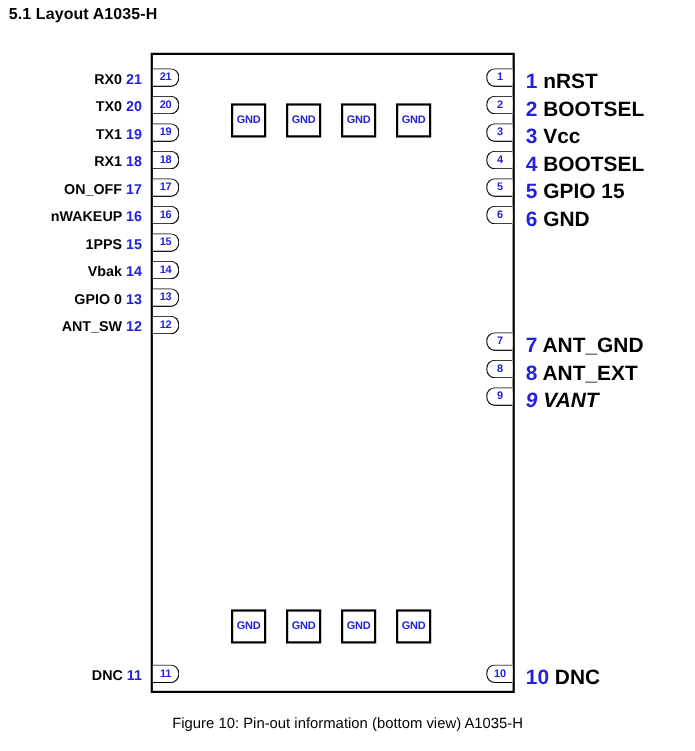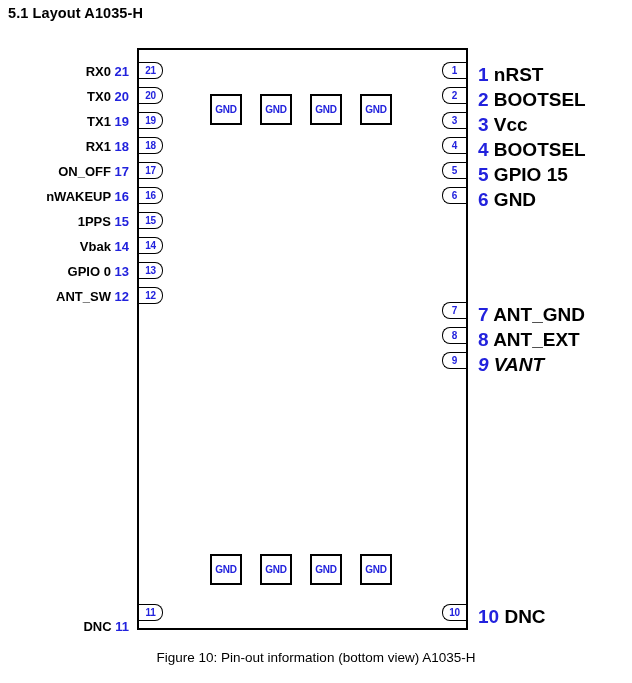--- a/index.html
+++ b/index.html
@@ -172,21 +172,21 @@
     <div class="pin-label-right" style="top: 165px;"><span class="pin-num">5</span><span class="pin-name"> GPIO 15</span></div>
     <div class="pin-pad right" style="top: 187px; left: 442px;">6</div>
     <div class="pin-label-right" style="top: 190px;"><span class="pin-num">6</span><span class="pin-name"> GND</span></div>
     <div class="pin-pad right" style="top: 302px; left: 442px;">7</div>
     <div class="pin-label-right" style="top: 305px;"><span class="pin-num">7</span><span class="pin-name"> ANT_GND</span></div>
     <div class="pin-pad right" style="top: 327px; left: 442px;">8</div>
     <div class="pin-label-right" style="top: 330px;"><span class="pin-num">8</span><span class="pin-name"> ANT_EXT</span></div>
     <div class="pin-pad right" style="top: 352px; left: 442px;">9</div>
     <div class="pin-label-right" style="top: 355px; font-style: italic;"><span class="pin-num">9</span><span class="pin-name"> VANT</span></div>
     <div class="pin-pad corner-left" style="top: 604px; left: 139px;">11</div>
-    <div class="pin-label-left" style="top: 620px; padding-left: 42px;"><span class="pin-name">DNC</span><span class="pin-num"> 11</span></div>
+    <div class="pin-label-left" style="top: 607px; padding-left: 42px;"><span class="pin-name">DNC</span><span class="pin-num"> 11</span></div>
     <div class="pin-pad corner-right" style="top: 604px; left: 442px;">10</div>
     <div class="pin-label-right" style="top: 607px;"><span class="pin-num">10</span><span class="pin-name"> DNC</span></div>
     <div class="gnd-pad" style="left: 210px; top: 94px;">GND</div>
     <div class="gnd-pad" style="left: 260px; top: 94px;">GND</div>
     <div class="gnd-pad" style="left: 310px; top: 94px;">GND</div>
     <div class="gnd-pad" style="left: 360px; top: 94px;">GND</div>
     <div class="gnd-pad" style="left: 210px; top: 554px;">GND</div>
     <div class="gnd-pad" style="left: 260px; top: 554px;">GND</div>
     <div class="gnd-pad" style="left: 310px; top: 554px;">GND</div>
     <div class="gnd-pad" style="left: 360px; top: 554px;">GND</div>

